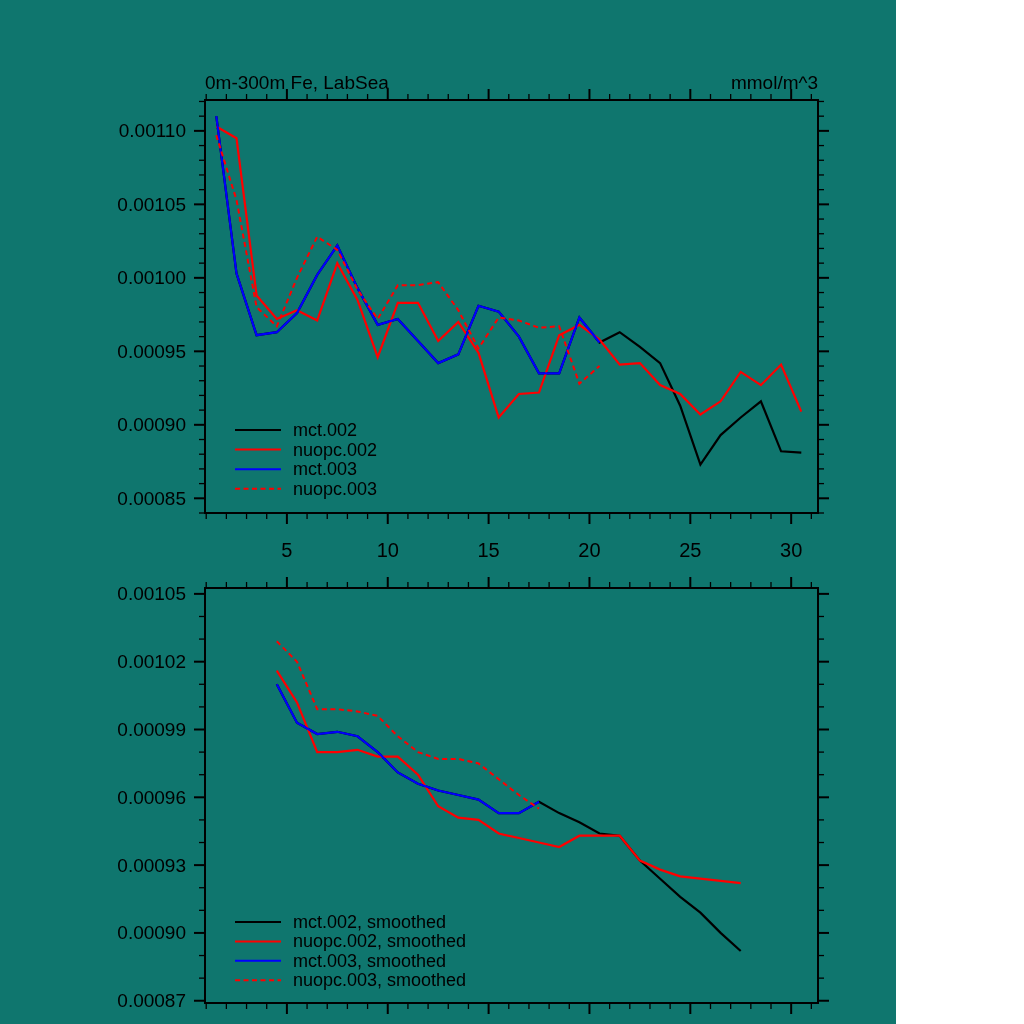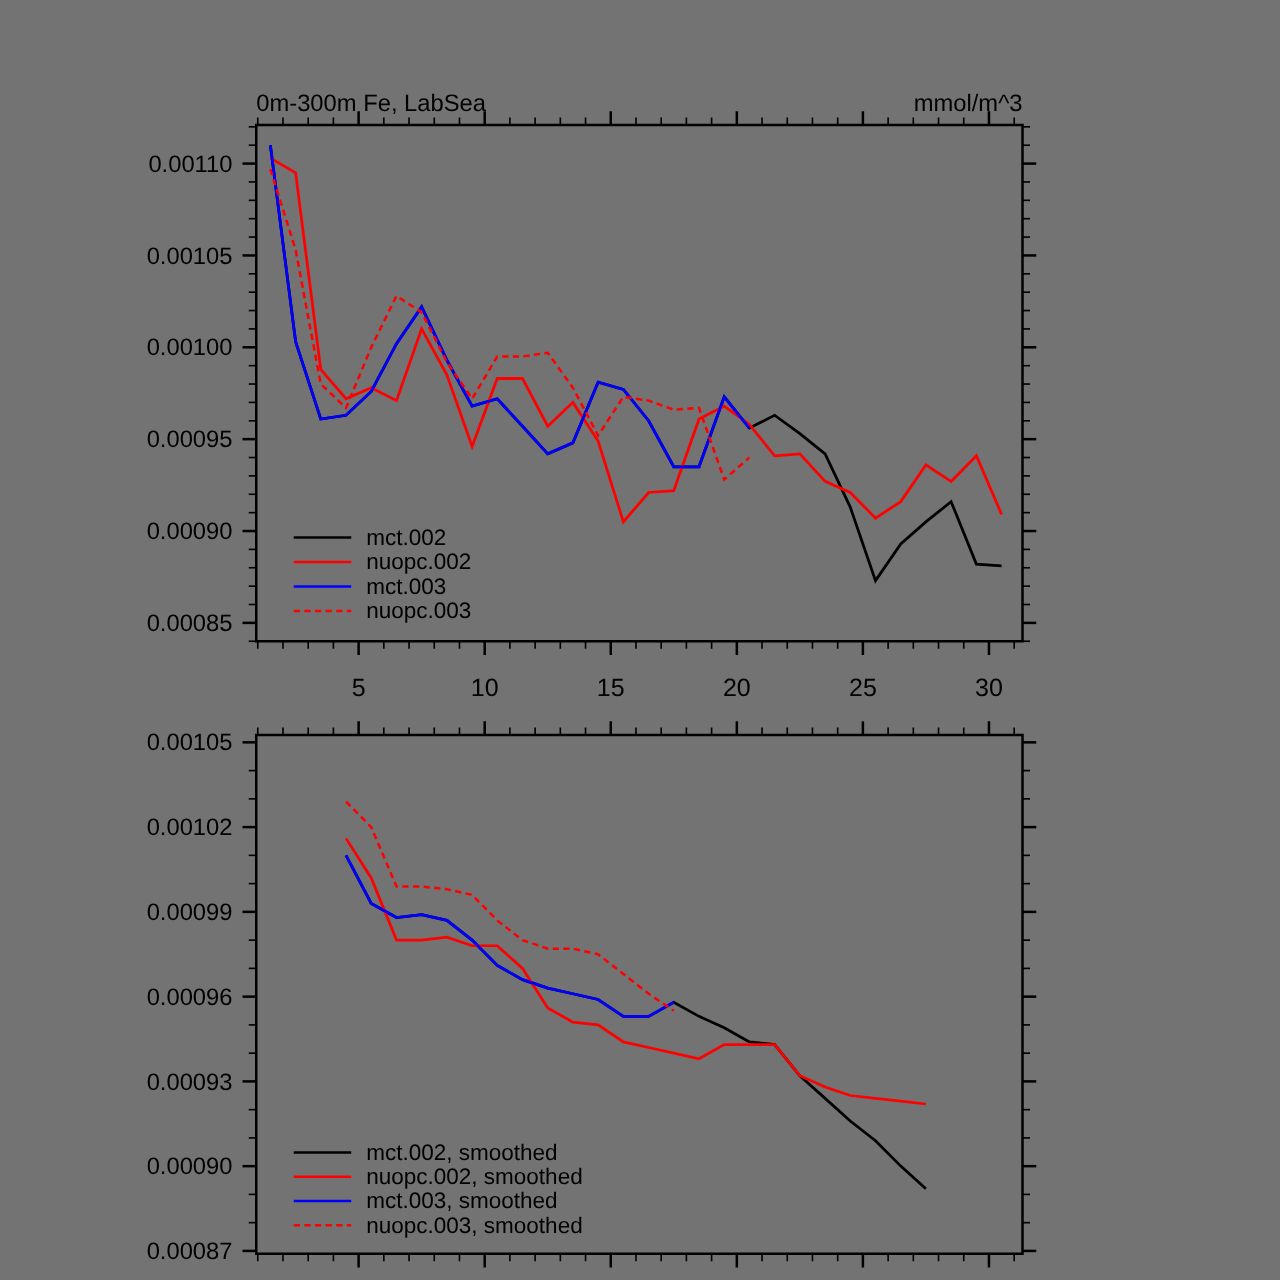--- a/index.html
+++ b/index.html
@@ -1,16 +1,16 @@
 <!DOCTYPE html>
 <html><head>
 <meta charset="utf-8">
 <style>
   html,body{margin:0;padding:0;background:#ffffff;}
-  .figure{position:relative;width:1024px;height:1024px;background:#737373;overflow:hidden;}
+  .figure{position:relative;width:896px;height:1024px;background:#0f766e;overflow:hidden;}
   svg{position:absolute;left:0;top:0;}
   text{font-family:"Liberation Sans", sans-serif;fill:#000000;}
   .chart-title{font-size:19px;}
   .units-label{font-size:19px;}
   .ytick-label{font-size:19px;}
   .xtick-label{font-size:20px;}
   .legend-label{font-size:18px;}
 </style>
 </head>
 <body>

